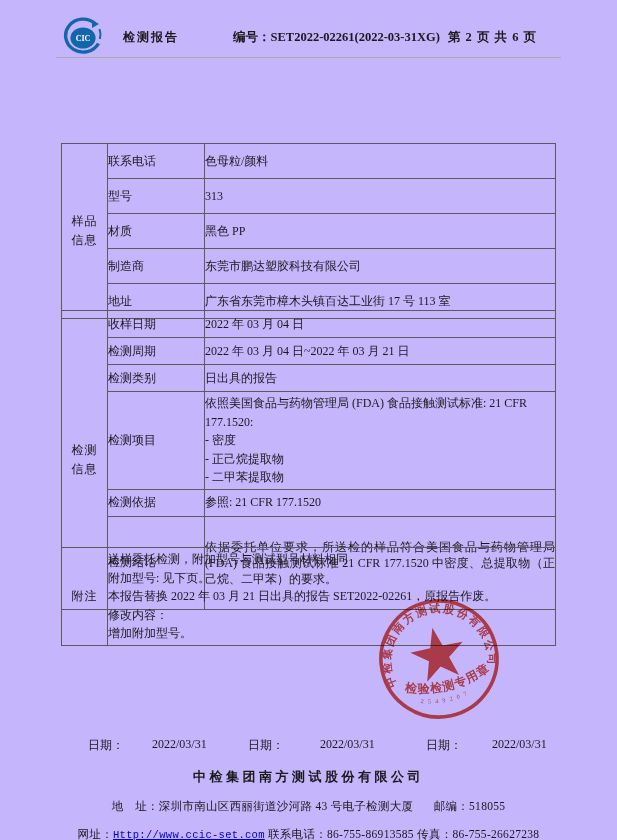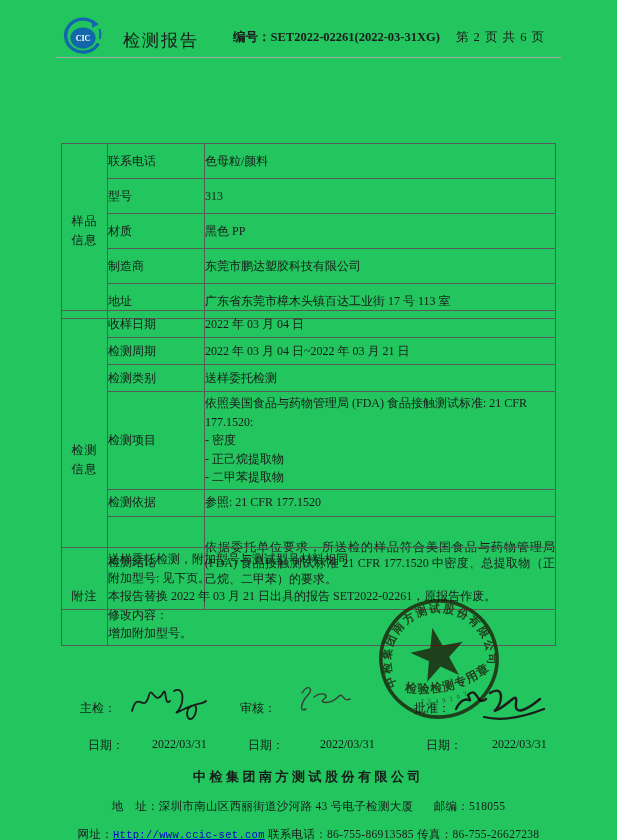--- a/index.html
+++ b/index.html
@@ -1,23 +1,23 @@
 <!DOCTYPE html>
 <html><head>
 <meta charset="utf-8">
 <style>
   html,body{margin:0;padding:0;background:#e8e8e8;}
-  .page{position:relative;width:617px;height:840px;background:#22c55e;margin:0 auto;
+  .page{position:relative;width:617px;height:840px;background:#c4b5fd;margin:0 auto;
         font-family:"Liberation Serif","DejaVu Serif",serif;color:#1a1a1a;overflow:hidden;}
   
   .hdr{position:absolute;left:61px;top:16px;width:496px;height:42px;}
   .logo{position:absolute;left:0;top:1px;width:44px;height:42px;}
-  .hdr-title{position:absolute;left:62px;top:13px;font-size:17px;font-weight:normal;letter-spacing:2px;text-align:right;}
+  .hdr-title{position:absolute;left:62px;top:13px;font-size:12px;font-weight:bold;letter-spacing:2px;text-align:right;}
   .hdr-no{position:absolute;left:172px;top:13px;font-size:12.5px;font-weight:bold;}
-  .hdr-page{position:absolute;right:12px;top:13px;font-size:12.5px;font-weight:normal;letter-spacing:1px;}
+  .hdr-page{position:absolute;right:20px;top:13px;font-size:12.5px;font-weight:bold;letter-spacing:1px;}
   .hdr-rule{position:absolute;left:56px;top:57px;width:505px;border-top:1px solid #a9a9a9;}
   
   table.rpt{position:absolute;left:61px;width:495px;border-collapse:collapse;table-layout:fixed;}
   table.rpt td{border:1px solid #5a5a5a;font-size:12px;vertical-align:middle;padding:2px 0;}
   td.sec{width:45px;text-align:center;line-height:19px;font-size:12px;letter-spacing:1px;}
   td.lbl{width:96px;padding-left:8px;}
   td.val{padding-left:8px;padding-right:6px;}
   .t1{top:70px;} .t1 td{height:32px;}
   .t2{top:143px;} .t2 td{height:30px;}
   .t3{top:310px;}
@@ -103,21 +103,21 @@
       </td>
       <td class="lbl">收样日期</td>
       <td class="val">2022 年 03 月 04 日</td>
     </tr>
     <tr class="r-s">
       <td class="lbl">检测周期</td>
       <td class="val">2022 年 03 月 04 日~2022 年 03 月 21 日</td>
     </tr>
     <tr class="r-s">
       <td class="lbl">检测类别</td>
-      <td class="val">送样委托检测</td>
+      <td class="val">日出具的报告</td>
     </tr>
     <tr class="r-items">
       <td class="lbl">检测项目</td>
       <td class="val">
         <div class="item-line">依照美国食品与药物管理局 (FDA) 食品接触测试标准: 21 CFR</div>
         <div class="item-line">177.1520:</div>
         <div class="item-line">- 密度</div>
         <div class="item-line">- 正己烷提取物</div>
         <div class="item-line">- 二甲苯提取物</div>
       </td>
@@ -143,38 +143,20 @@
         <div class="note-line">送样委托检测，附加型号与测试型号材料相同</div>
         <div class="note-line">附加型号: 见下页。</div>
         <div class="note-line">本报告替换 2022 年 03 月 21 日出具的报告 SET2022-02261，原报告作废。</div>
         <div class="note-line">修改内容：</div>
         <div class="note-line">增加附加型号。</div>
       </td>
     </tr>
   </tbody>
     </table>
 
-  <div class="sig-area">
-    <span class="sig-lab" style="left:18px;">主检：</span>
-    <svg class="sig-svg" style="left:56px;top:-2px;" width="100" height="46" viewBox="0 0 100 46">
-      <path d="M14,30 C20,8 26,34 31,14 C34,4 37,26 45,12 C49,5 46,26 52,20" fill="none" stroke="#1c1c1c" stroke-width="1.8" stroke-linecap="round"></path>
-      <path d="M56,10 C68,4 66,26 58,32 C68,28 80,18 78,30 C76,42 66,40 70,28 C74,22 84,24 88,20" fill="none" stroke="#1c1c1c" stroke-width="1.8" stroke-linecap="round"></path>
-    </svg>
-    <span class="sig-lab" style="left:178px;">审核：</span>
-    <svg class="sig-svg" style="left:218px;top:-4px;" width="90" height="42" viewBox="0 0 90 42">
-      <path d="M22,14 C28,4 34,10 28,16 C22,22 18,34 26,30" fill="none" stroke="#3a3a3a" stroke-width="1.4" stroke-linecap="round"></path>
-      <path d="M34,18 C42,12 50,16 44,20 C38,24 50,26 58,18 C64,12 62,24 70,20" fill="none" stroke="#3a3a3a" stroke-width="1.4" stroke-linecap="round"></path>
-    </svg>
-    <span class="sig-lab" style="left:352px;">批准：</span>
-    <svg class="sig-svg" style="left:386px;top:-4px;" width="105" height="48" viewBox="0 0 105 48">
-      <path d="M8,30 C18,10 26,30 20,16 C30,6 28,28 38,20" fill="none" stroke="#1c1c1c" stroke-width="2.4" stroke-linecap="round"></path>
-      <path d="M42,14 C58,4 54,28 46,32 C60,28 70,10 68,24 C66,38 80,30 92,20" fill="none" stroke="#1c1c1c" stroke-width="2.4" stroke-linecap="round"></path>
-      <path d="M36,38 C56,43 78,37 96,30" fill="none" stroke="#1c1c1c" stroke-width="2.2" stroke-linecap="round"></path>
-    </svg>
-  </div>
 
   <div class="dates">
     <span style="left:18px;">日期：</span>
     <span style="left:82px;">2022/03/31</span>
     <span style="left:178px;">日期：</span>
     <span style="left:250px;">2022/03/31</span>
     <span style="left:356px;">日期：</span>
     <span style="left:422px;">2022/03/31</span>
   </div>
 

